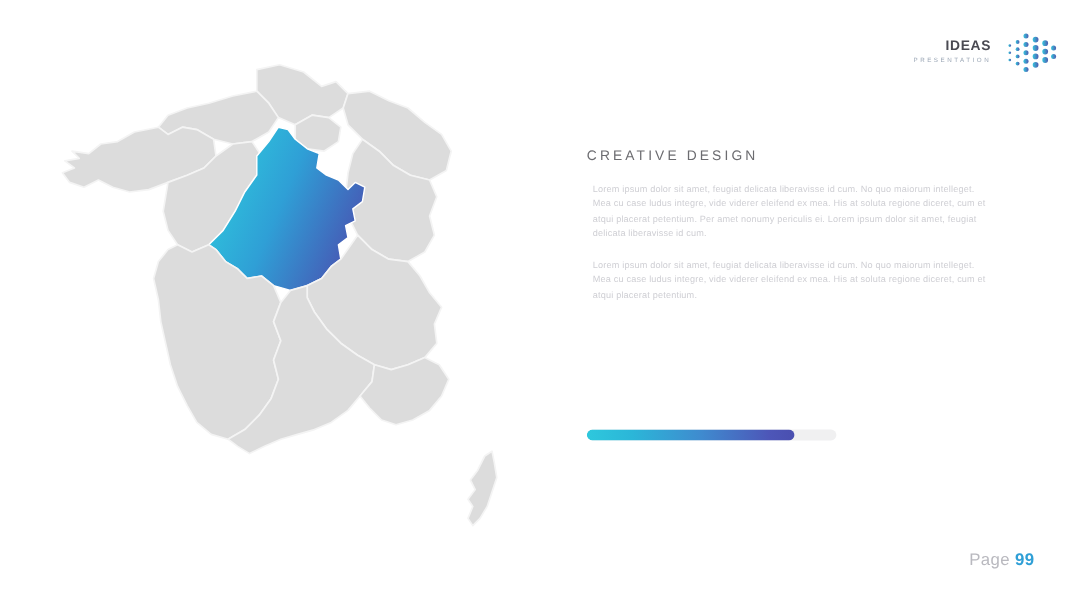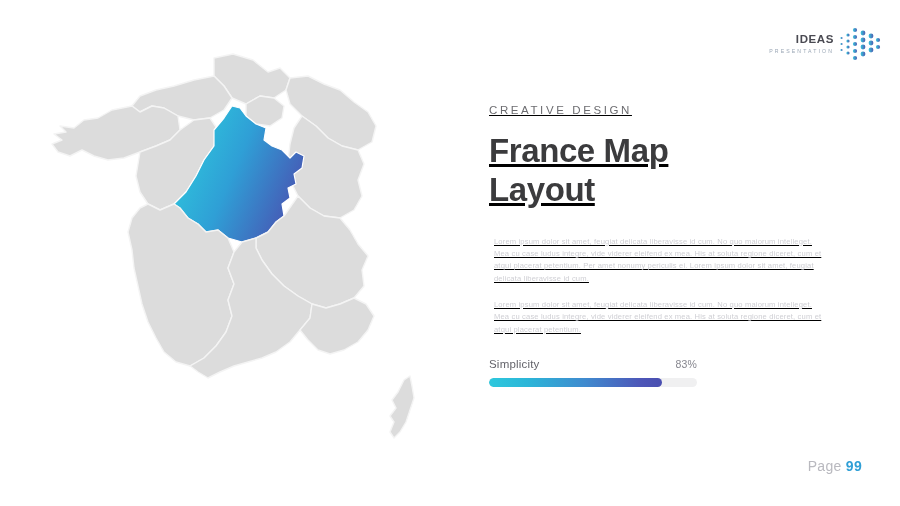--- a/index.html
+++ b/index.html
@@ -22,21 +22,21 @@
     background: #ffffff;
   }
 
   
   .logo {
     position: absolute;
     top: 22px;
     right: 18px;
     display: flex;
     align-items: center;
-    gap: 4px;
+    gap: 12px;
     justify-content: center;
   }
   .logo-text {
     text-align: right;
     line-height: 1;
   }
   .logo-title {
     font-size: 11.5px;
     font-weight: bold;
     letter-spacing: 0.6px;
@@ -77,23 +77,22 @@
     fill: url(#regionGrad);
     stroke: #ffffff;
     stroke-width: 1.2;
     stroke-linejoin: round;
   }
 
   
   .content {
     position: absolute;
     left: 489px;
-    top: 104px;
+    top: 124px;
     width: 340px;
-    text-decoration: underline;
   }
   .kicker {
     font-size: 11.5px;
     letter-spacing: 2.6px;
     color: #6c6c70;
     margin: 0 0 16px 0;
   }
   .headline {
     font-size: 33px;
     line-height: 1.18;
@@ -241,33 +240,25 @@
       <path class="region" d="M198,286 L204,270 L200,254 L206,238 L200,222 L206,206 L214,196 L228,192 L228,202 L234,214 L244,228 L256,240 L270,250 L284,258 L282,272 L272,284 L262,296 L248,306 L234,312 L220,316 L206,320 L192,326 L180,332 L170,326 L162,320 L176,312 L188,300 Z"></path>
 
       <path class="region" d="M284,258 L298,262 L312,258 L326,252 L338,258 L346,270 L340,284 L330,296 L316,304 L302,308 L290,304 L280,294 L272,284 L282,272 Z"></path>
 
       <path class="region" d="M376,334 L382,330 L384,340 L386,352 L382,364 L378,376 L372,386 L366,392 L362,386 L366,376 L362,370 L368,362 L364,354 L370,346 Z"></path>
     </svg>
   </div>
 
   <div class="content">
     <p class="kicker">CREATIVE DESIGN</p>
-    <h1 class="headline">
-      <span class="line">France Map</span>
-      <span class="line">Layout</span>
-    </h1>
     <p class="para">Lorem ipsum dolor sit amet, feugiat delicata liberavisse id cum. No quo maiorum intelleget. Mea cu case ludus integre, vide viderer eleifend ex mea. His at soluta regione diceret, cum et atqui placerat petentium. Per amet nonumy periculis ei. Lorem ipsum dolor sit amet, feugiat delicata liberavisse id cum.</p>
     <p class="para">Lorem ipsum dolor sit amet, feugiat delicata liberavisse id cum. No quo maiorum intelleget. Mea cu case ludus integre, vide viderer eleifend ex mea. His at soluta regione diceret, cum et atqui placerat petentium.</p>
   </div>
 
   <div class="progress-block">
-    <div class="progress-head">
-      <span class="progress-label">Simplicity</span>
-      <span class="progress-value">83%</span>
-    </div>
     <div class="progress-track">
       <div class="progress-fill" id="progressFill" style="width: 83%;"></div>
     </div>
   </div>
 
   <div class="footer">
     <span>Page</span>
     <span class="num">99</span>
   </div>
 

